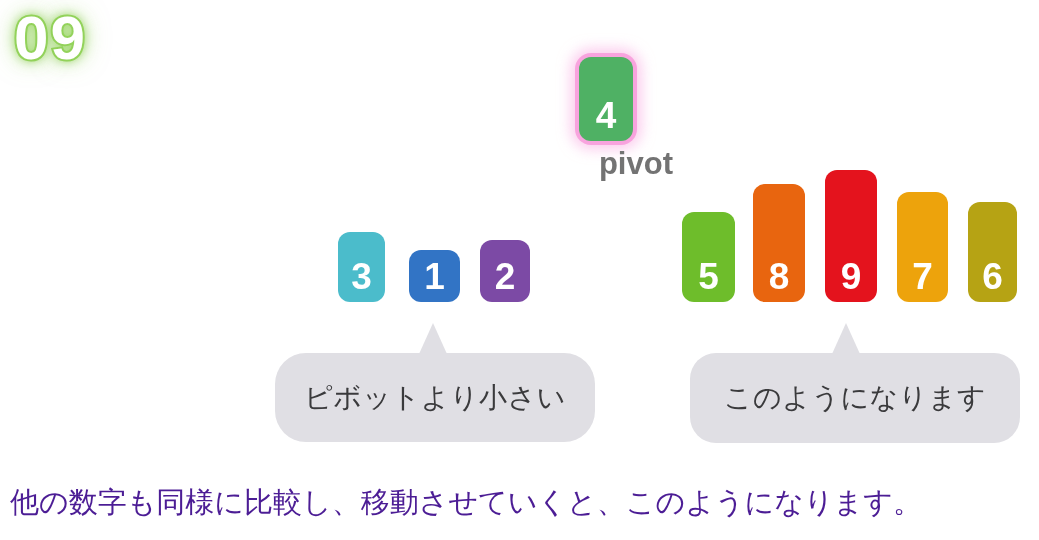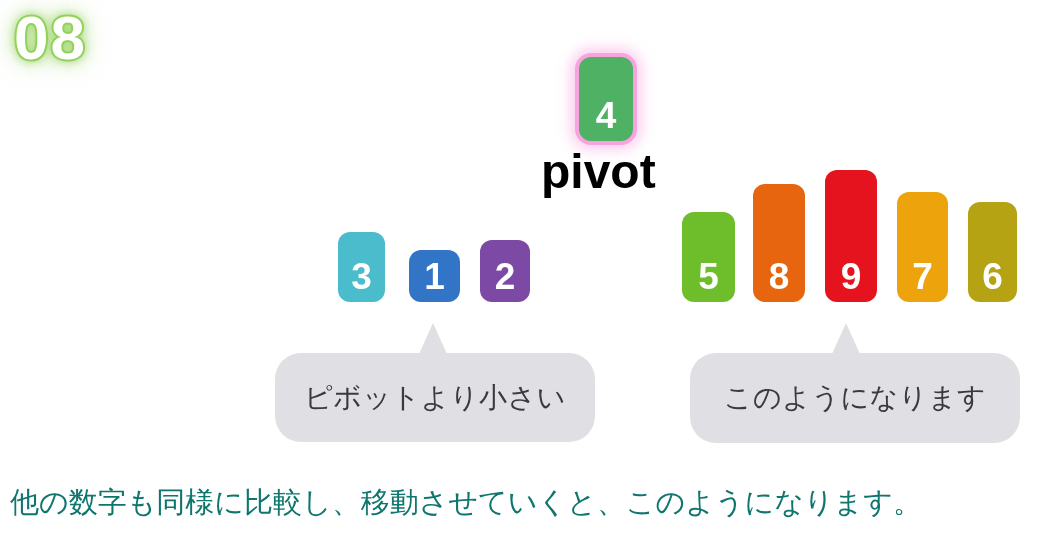--- a/index.html
+++ b/index.html
@@ -44,24 +44,24 @@
     font-weight: bold;
     color: #ffffff;
     line-height: 1;
     padding-bottom: 7px;
   }
   .pivot-label {
     position: absolute;
     left: 541px;
     top: 148px;
     width: 132px;
-    text-align: left;
-    font-size: 48px;
+    text-align: right;
+    font-size: 31px;
     font-weight: 600;
-    color: #000000;
+    color: #737373;
     line-height: 1;
   }
 
   
   .bar {
     position: absolute;
     border-radius: 12px;
     display: flex;
     align-items: flex-end;
     justify-content: center;
@@ -69,21 +69,21 @@
 
   
   .bubble {
     position: absolute;
     background: #e0dfe4;
     border-radius: 26px;
     display: flex;
     align-items: center;
     justify-content: center;
   }
-  .bubble-left  { left: 275px; top: 353px; width: 320px; height: 89px; }
+  .bubble-left  { left: 275px; top: 353px; width: 320px; height: 89px; border-radius: 31px; }
   .bubble-right { left: 690px; top: 353px; width: 330px; height: 90px; }
   .bubble-text {
     font-size: 28px;
     color: #3a3a3c;
     letter-spacing: 0.5px;
     white-space: nowrap;
   }
   .tail {
     position: absolute;
     top: -30px;
@@ -95,31 +95,31 @@
   }
   .bubble-left  .tail { left: 144px; }
   .bubble-right .tail { left: 142px; }
 
   
   .caption {
     position: absolute;
     left: 10px;
     top: 483px;
     font-size: 29px;
-    color: #0f766e;
+    color: #4c1d95;
     letter-spacing: 0px;
     white-space: nowrap;
   }
 </style>
 </head>
 <body>
 
 <div class="canvas">
 
-  <div class="slide-number">08</div>
+  <div class="slide-number">09</div>
 
   <div class="pivot-bar" id="pivot-bar" style="background: rgb(79, 177, 100);">
     <span class="bar-value">4</span>
   </div>
 
   <div class="pivot-label">pivot</div>
 
   <div id="bars-layer">
       <div class="bar" style="left: 338px; top: 232px; width: 47px; height: 70px; background: rgb(75, 188, 203);">
         <span class="bar-value">3</span>

